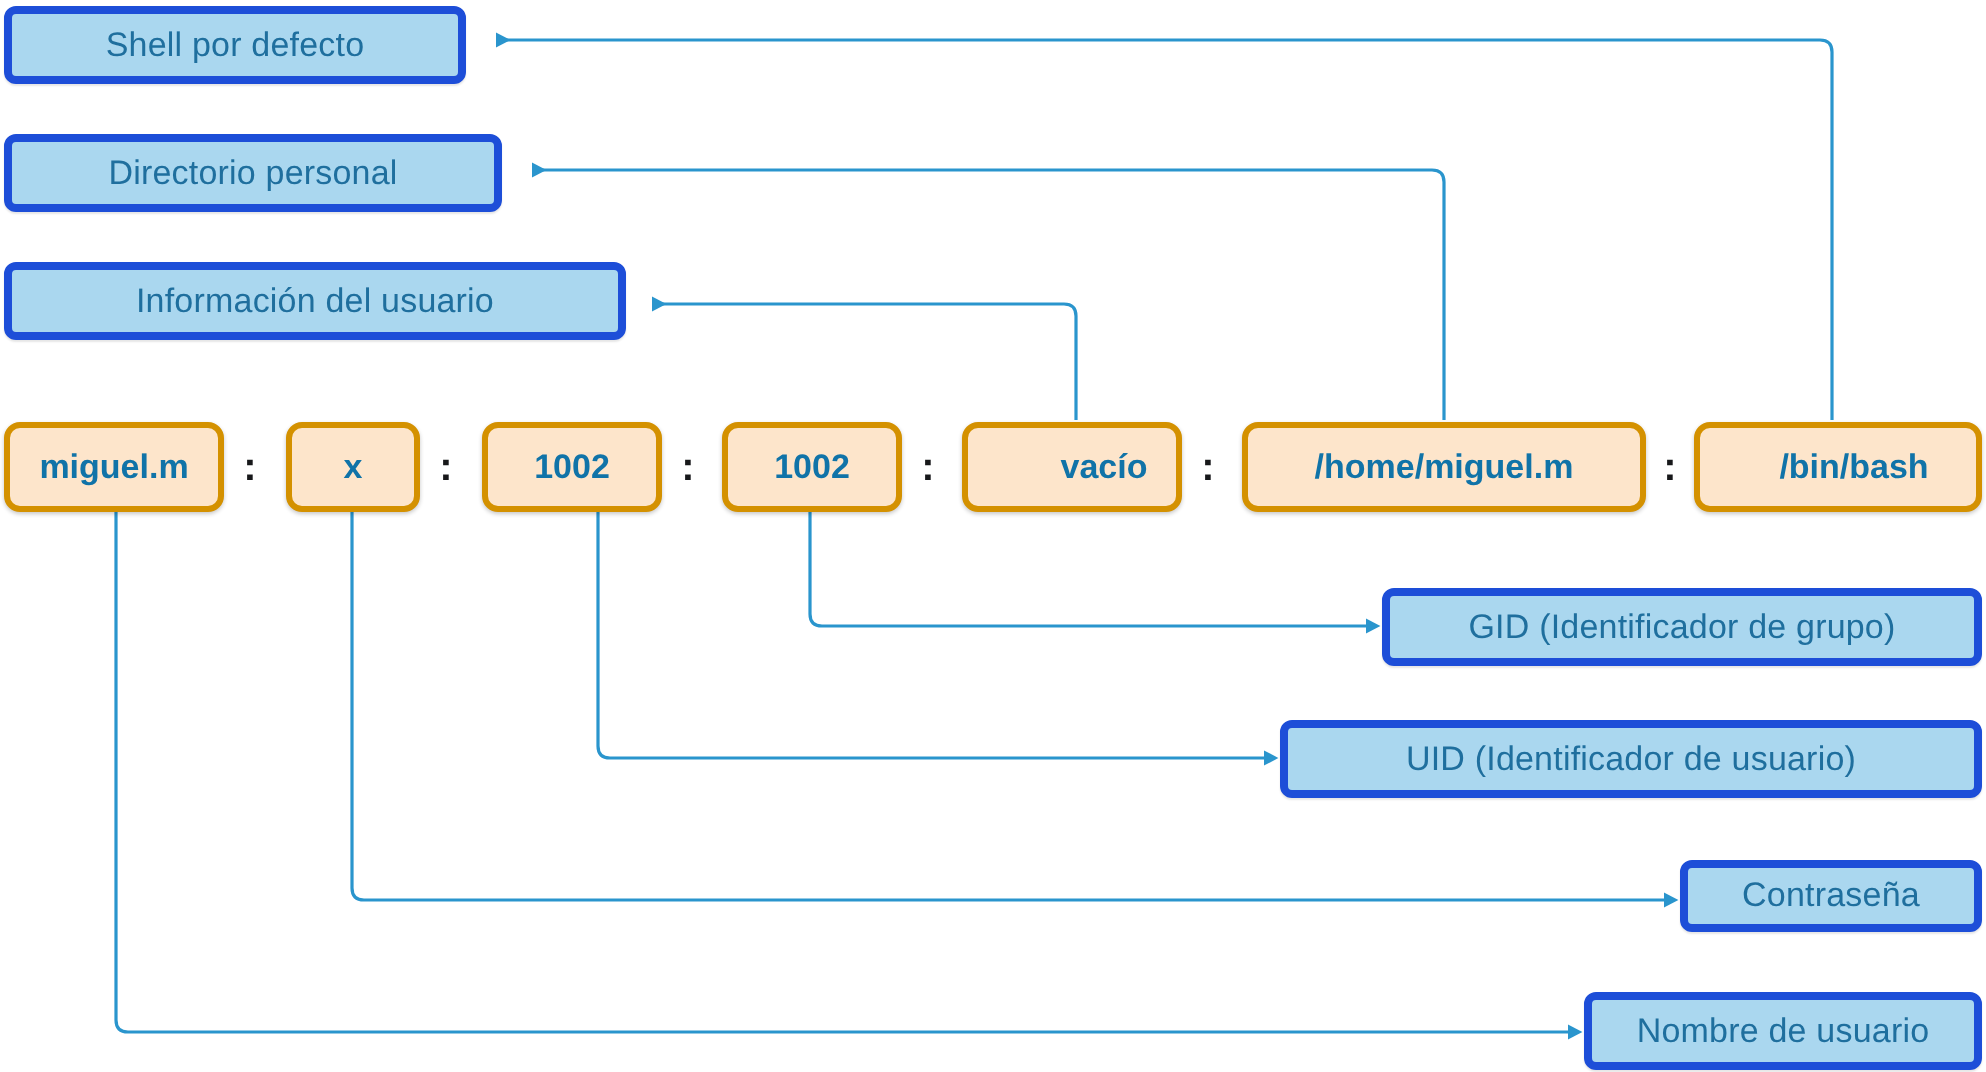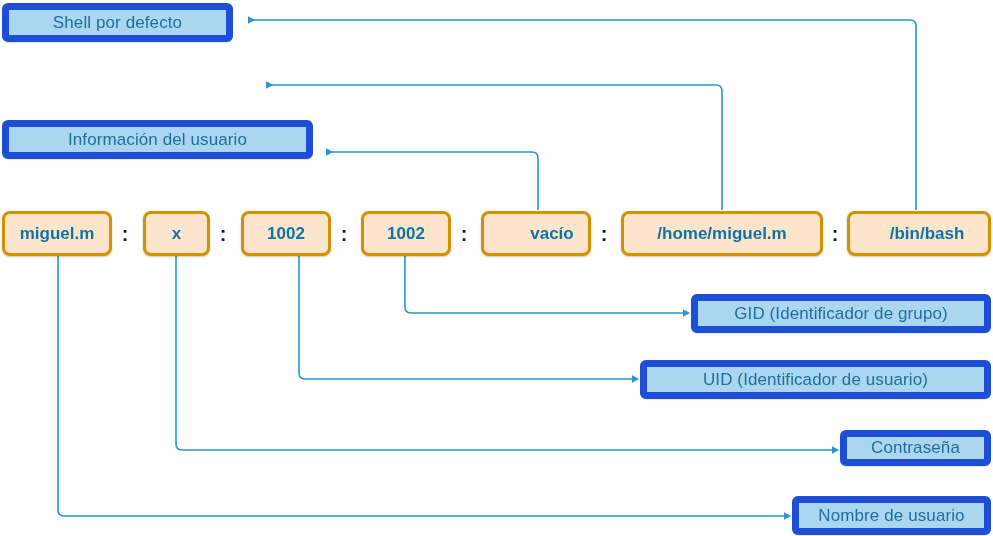--- a/index.html
+++ b/index.html
@@ -24,21 +24,21 @@
     width: 993px;
     height: 536px;
     pointer-events: none;
   }
 
   
   .lbl-box {
     position: absolute;
     box-sizing: border-box;
     background: #aad7ef;
-    border: 7px solid #1d4ed8;
+    border: 4px solid #1d4ed8;
     border-radius: 6px;
     color: #1f6f9e;
     font-size: 17px;
     font-weight: 400;
     display: flex;
     align-items: center;
     justify-content: center;
     letter-spacing: 0.1px;
     white-space: nowrap;
     box-shadow: 0 1px 1px rgba(0,0,0,0.10);
@@ -100,22 +100,23 @@
       <path d="M299,256 L299,373 Q299,379 305,379 L632,379" marker-end="url(#arrR)"></path>
 
       <path d="M176,256 L176,444 Q176,450 182,450 L832,450" marker-end="url(#arrR)"></path>
 
       <path d="M58,256 L58,510 Q58,516 64,516 L784,516" marker-end="url(#arrR)"></path>
     </g>
   </svg>
 
   <div class="lbl-box" style="left:2px;  top:3px;   width:231px; height:39px;">Shell por defecto</div>
 
+  <div class="lbl-box" style="left:2px;  top:67px;  width:249px; height:39px;">Directorio personal</div>
 
-  <div class="lbl-box" style="left:2px;  top:120px; width:311px; height:39px;">Información del usuario</div>
+  <div class="lbl-box" style="left:2px;  top:131px; width:311px; height:39px;">Información del usuario</div>
 
   <div class="fld-box" style="left:2px;   top:211px; width:110px; height:45px;">miguel.m</div>
   <div class="colon" style="left:118px; top:224px;">:</div>
 
   <div class="fld-box" style="left:143px; top:211px; width:67px;  height:45px;">x</div>
   <div class="colon" style="left:216px; top:224px;">:</div>
 
   <div class="fld-box" style="left:241px; top:211px; width:90px;  height:45px;">1002</div>
   <div class="colon" style="left:337px; top:224px;">:</div>
 

